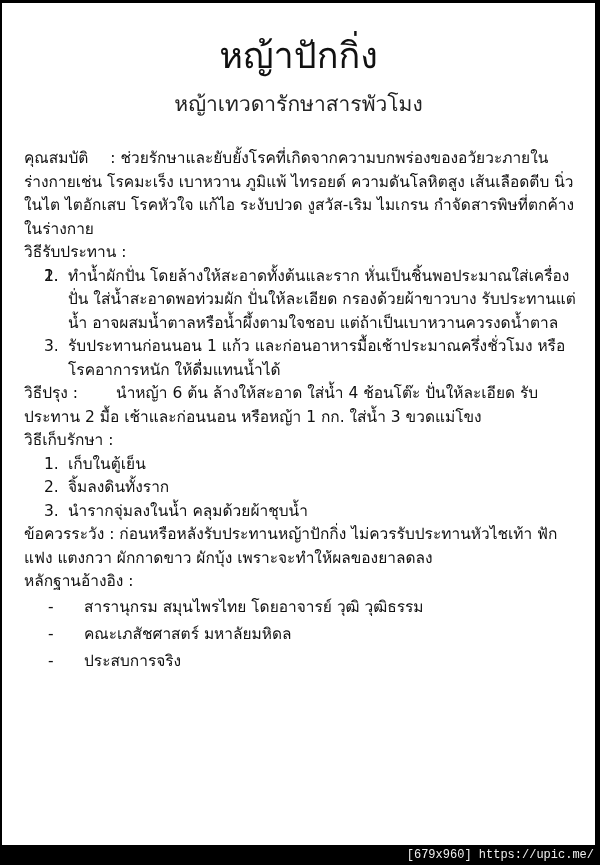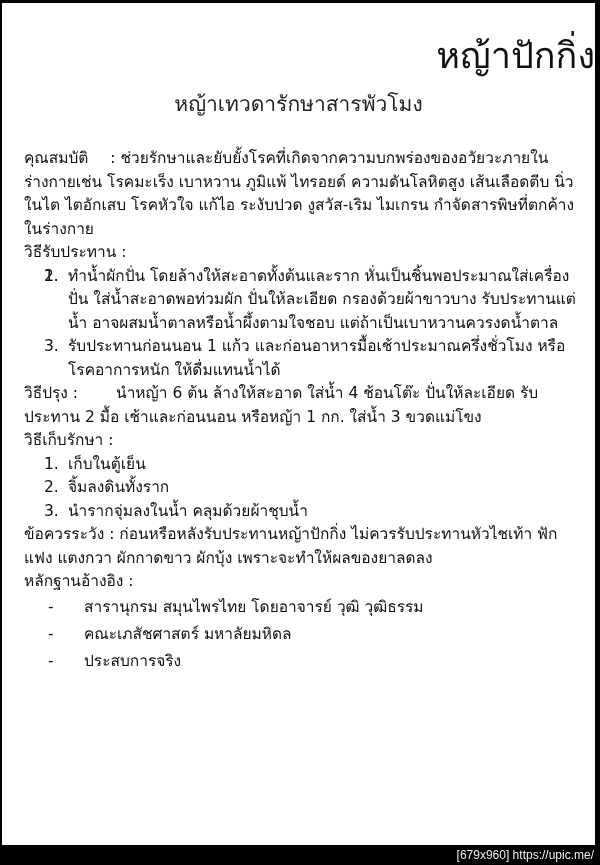--- a/index.html
+++ b/index.html
@@ -6,42 +6,42 @@
   body {
     width: 600px; height: 865px; background: #000; overflow: hidden;
     position: relative;
     font-family: "DejaVu Sans", "Liberation Sans", sans-serif;
   }
   .page {
     position: absolute; left: 2px; top: 3px; width: 593px; height: 842px;
     background: #fff; color: #111;
   }
   .title {
-    position: absolute; left: 0; right: 0; top: 28px; text-align: right;
+    position: absolute; left: 0; right: 0; top: 28px; text-align: center;
     font-size: 36px; line-height: 50px; color: #111;
   }
   .subtitle {
     position: absolute; left: 0; right: 0; top: 86px; text-align: center;
     font-size: 21px; line-height: 30px; color: #222;
   }
   .body {
     position: absolute; left: 22px; top: 120px; width: 555px;
     font-size: 15.5px; line-height: 23.5px; color: #111; margin-top: 24px;
   }
   .para { margin: 0; }
   .label-gap { display: inline-block; width: 22px; }
   .label-gap-wide { display: inline-block; width: 38px; }
   ol, ul { margin: 0; padding: 0; list-style: none; }
   .num-item { position: relative; padding-left: 44px; }
   .num-item .num { position: absolute; left: 20px; top: 0; }
   .dash-item { position: relative; padding-left: 60px; line-height: 27px; }
   .dash-item .dash { position: absolute; left: 24px; top: 0; }
   .watermark {
     position: absolute; right: 6px; bottom: 1px; color: #f0f0f0;
-    font-family: Liberation Sans, sans-serif; font-size: 12px; line-height: 18px;
+    font-family: Liberation Mono, monospace; font-size: 12px; line-height: 18px;
   }
 </style>
 </head>
 <body>
 
 <div class="page">
   <div class="title">หญ้าปักกิ่ง</div>
   <div class="subtitle">หญ้าเทวดารักษาสารพัวโมง</div>
 
   <div class="body">

